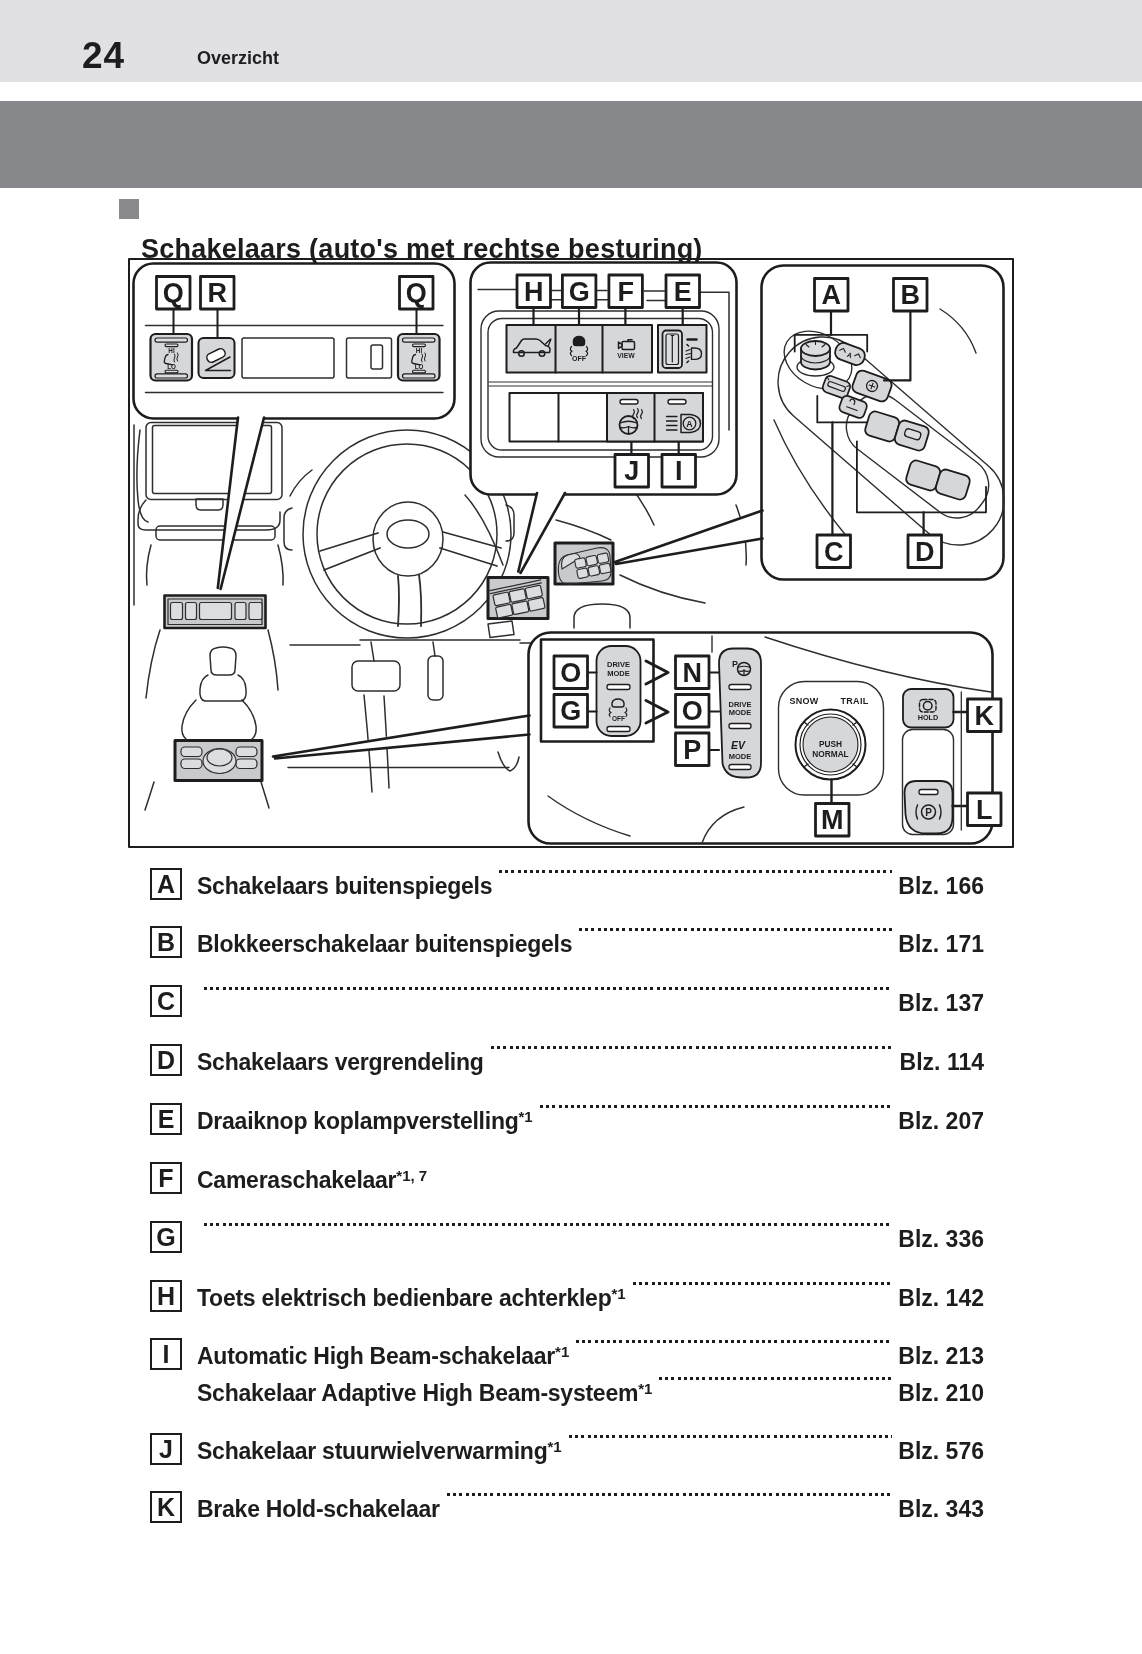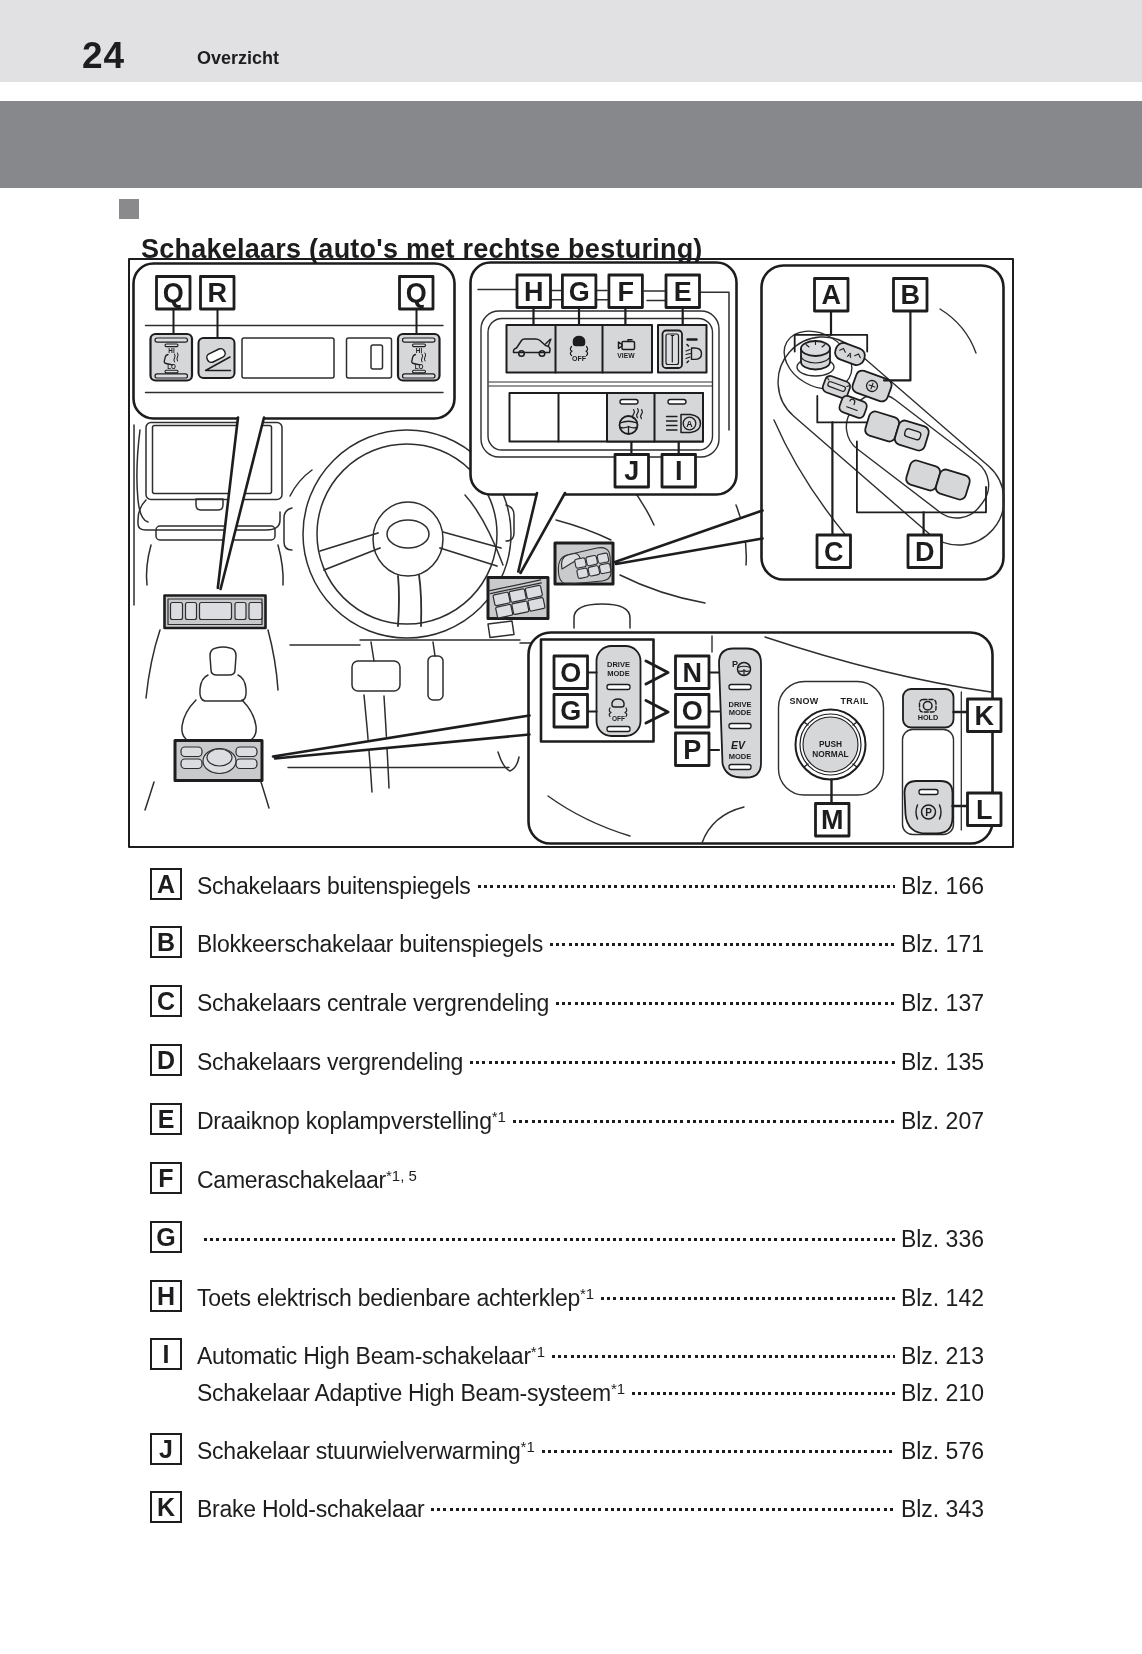--- a/index.html
+++ b/index.html
@@ -7,21 +7,21 @@
        font-family:"Liberation Sans",sans-serif;color:#1d1c1e;overflow:hidden;}
   .band1{position:absolute;left:0;top:0;width:1142px;height:82px;background:#e1e1e3;}
   .band2{position:absolute;left:0;top:101px;width:1142px;height:87px;background:#87888c;}
   .pgnum{position:absolute;left:82px;top:37px;font-size:37px;line-height:37px;font-weight:bold;letter-spacing:1px;}
   .chap{position:absolute;left:197px;top:47px;font-size:18px;line-height:22px;font-weight:bold;}
   .titleSq{position:absolute;left:119px;top:199px;width:20px;height:20px;background:#8a8a8d;}
   .title{position:absolute;left:141px;top:199px;font-size:27px;line-height:29px;font-weight:bold;letter-spacing:0.25px;margin-top:36px;}
   .row{position:absolute;left:150px;width:834px;height:34px;}
   .lb{position:absolute;left:0;top:0;width:28px;height:28px;border:2px solid #1d1c1e;
       font-size:25px;line-height:28px;font-weight:bold;text-align:center;}
-  .rt{position:absolute;left:47px;top:2px;width:787px;display:flex;align-items:center;font-size:23px;line-height:33px;font-weight:normal;}
+  .rt{position:absolute;left:47px;top:2px;width:787px;display:flex;align-items:flex-start;font-size:23px;line-height:33px;font-weight:bold;}
   .rt .tx{white-space:nowrap;letter-spacing:-0.25px;}
   .lead{flex:1;height:3.2px;margin:0 6px 0 7px;
         background:repeating-linear-gradient(to right,#1d1c1e 0 3px,transparent 3px 6.2px);}
   .pg{white-space:nowrap;}
   .sup{font-size:15px;vertical-align:7px;letter-spacing:0;line-height:0;}
 </style>
 </head>
 <body>
 <div class="band1"></div>
 <div class="band2"></div>
@@ -402,45 +402,44 @@
     <div class="lb">B</div>
     <div class="rt">
       <span class="tx">Blokkeerschakelaar buitenspiegels</span>
       <div class="lead"></div>
       <span class="pg">Blz. 171</span>
     </div>
   </div>
 <div class="row" style="top:985px">
     <div class="lb">C</div>
     <div class="rt">
-      <span class="tx">Schakelaars centrale vergrendeling</span>
       <div class="lead"></div>
       <span class="pg">Blz. 137</span>
     </div>
   </div>
 <div class="row" style="top:1044px">
     <div class="lb">D</div>
     <div class="rt">
       <span class="tx">Schakelaars vergrendeling</span>
       <div class="lead"></div>
-      <span class="pg">Blz. 135</span>
+      <span class="pg">Blz. 114</span>
     </div>
   </div>
 <div class="row" style="top:1103px">
     <div class="lb">E</div>
     <div class="rt">
       <span class="tx">Draaiknop koplampverstelling<span class="sup">*1</span> </span>
       <div class="lead"></div>
       <span class="pg">Blz. 207</span>
     </div>
   </div>
 <div class="row" style="top:1162px">
     <div class="lb">F</div>
     <div class="rt">
-      <span class="tx">Cameraschakelaar<span class="sup">*1, 5</span></span>
+      <span class="tx">Cameraschakelaar<span class="sup">*1, 7</span></span>
     </div>
   </div>
 <div class="row" style="top:1221px">
     <div class="lb">G</div>
     <div class="rt">
       <div class="lead"></div>
       <span class="pg">Blz. 336</span>
     </div>
   </div>
 <div class="row" style="top:1280px">

